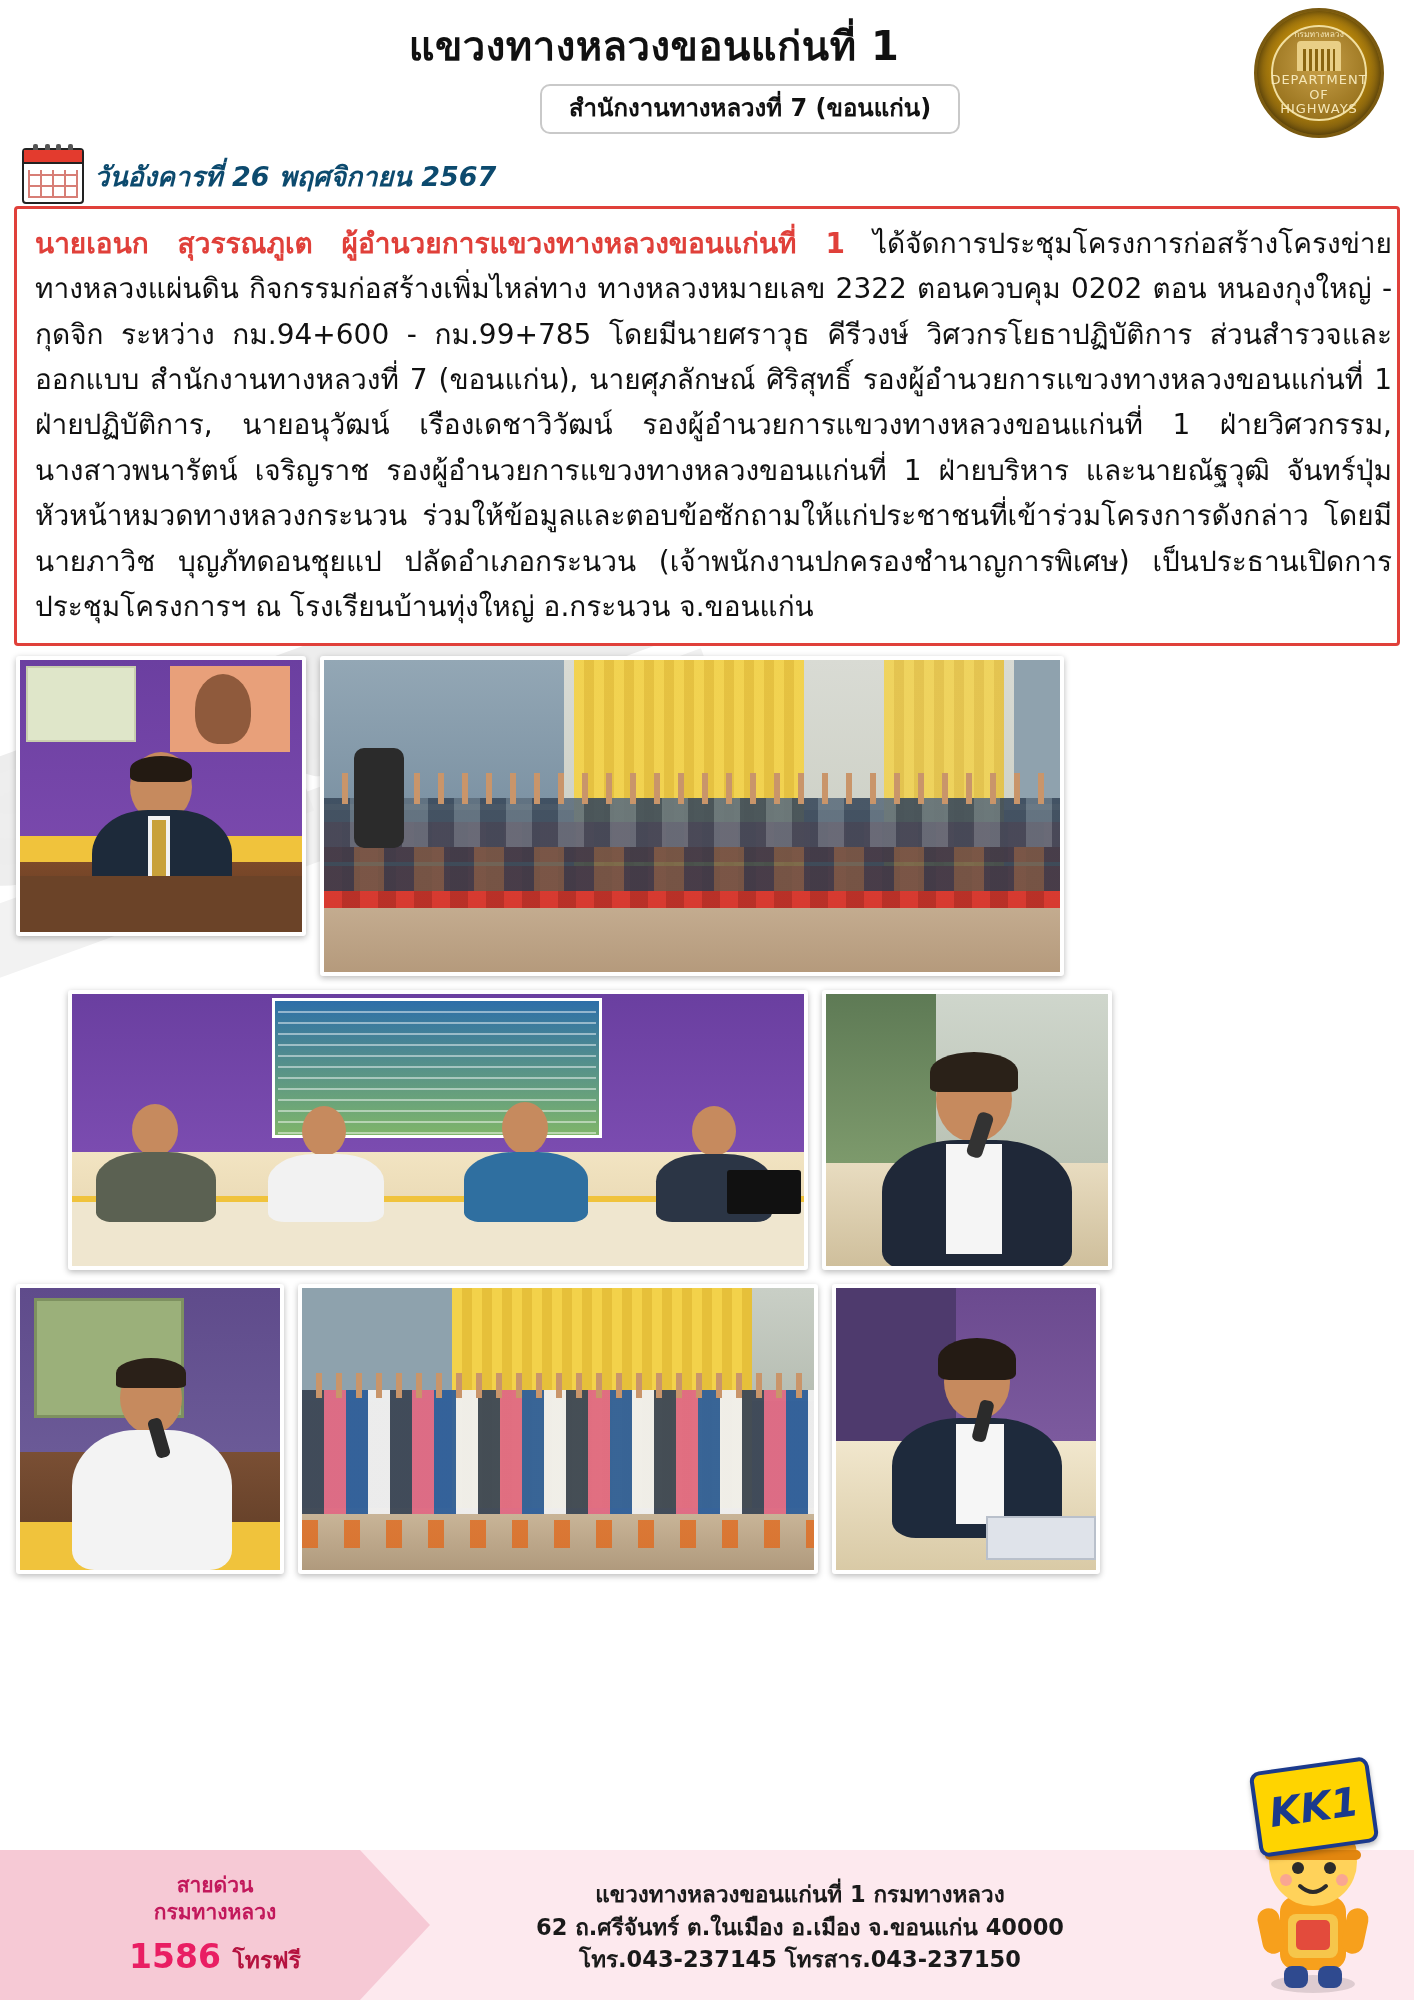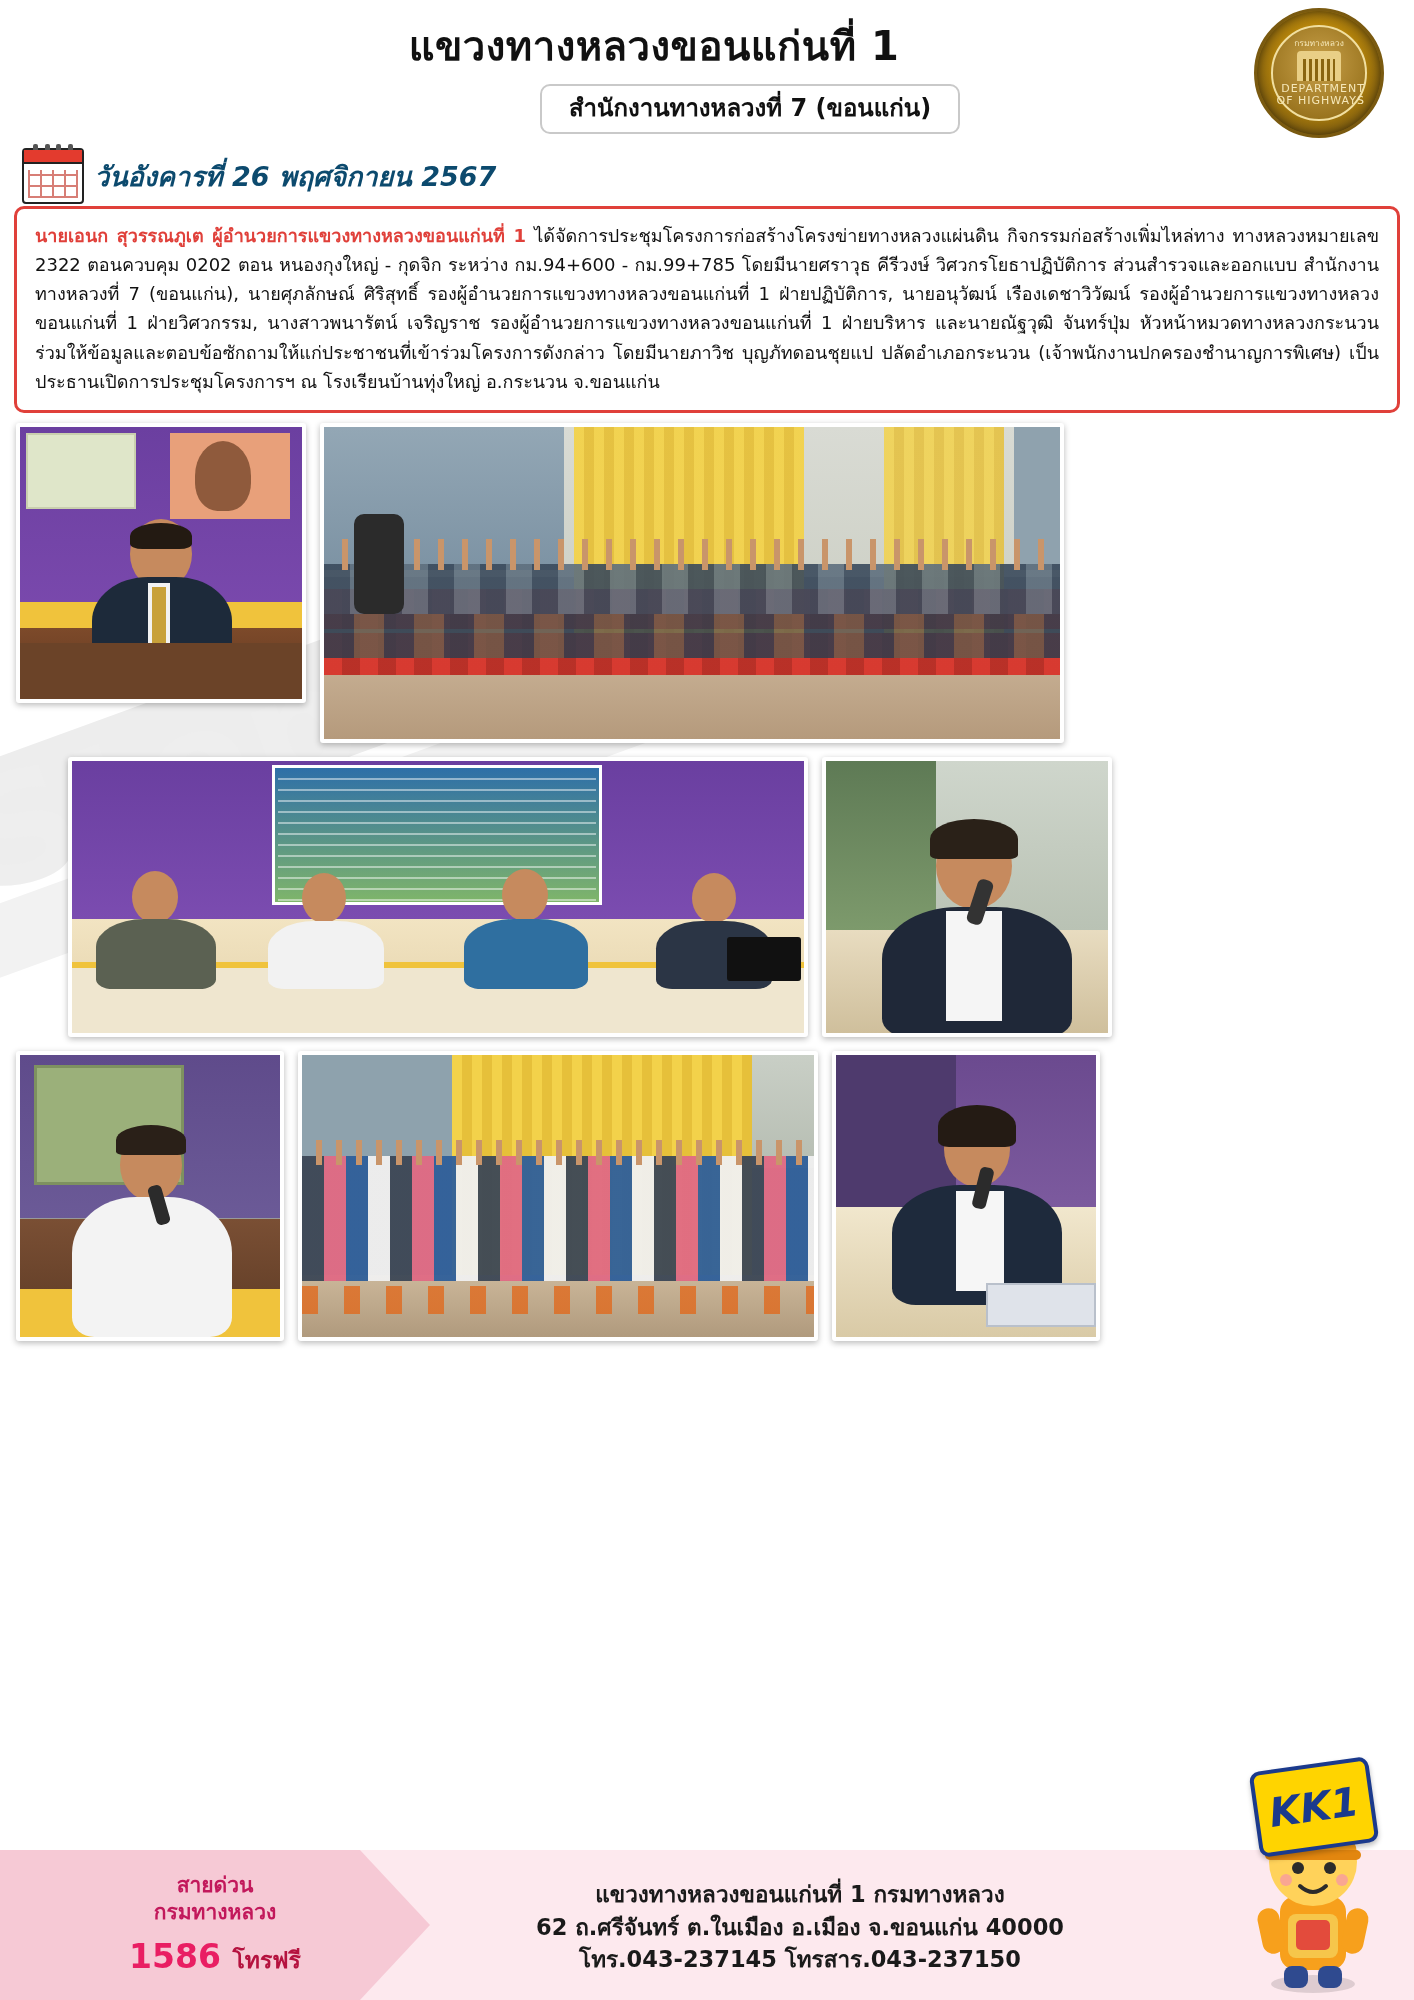--- a/index.html
+++ b/index.html
@@ -83,21 +83,21 @@
   }
   .seal .inner {
     width: 96px; height: 96px; border-radius: 50%;
     border: 2px solid #f1dfa0;
     display: flex; align-items: center; justify-content: center;
     background: radial-gradient(circle at 50% 40%, #c9a14a 0%, #8a6510 100%);
     flex-direction: column;
     line-height: 1.1;
   }
   .seal .ring-top { font-size: 8.5px; }
-  .seal .ring-bot { font-size: 11px; letter-spacing: 1px; text-align: right; }
+  .seal .ring-bot { font-size: 13px; letter-spacing: 1px; }
   .seal .emblem {
     width: 44px; height: 30px;
     background: #e9cf86;
     border-radius: 4px 4px 0 0;
     margin: 2px 0;
     position: relative;
   }
   .seal .emblem::after {
     content: "";
     position: absolute; left: 6px; bottom: 0; right: 6px; top: 8px;
@@ -147,24 +147,24 @@
     font-style: italic;
     color: #0c4a6e;
   }
 
   
   .textbox {
     position: relative;
     z-index: 2;
     margin: 4px 14px 0 14px;
     border: 3px solid #e0403a;
-    border-radius: 10px;
+    border-radius: 4px;
     background: #ffffff;
-    padding: 12px 18px 14px 18px;
-    font-size: 18px;
+    padding: 12px 5px 14px 18px;
+    font-size: 28px;
     line-height: 1.62;
     color: #111;
     text-align: justify;
   }
   .textbox .lead { color: #e0403a; font-weight: bold; }
 
   
   .collage {
     position: relative;
     z-index: 2;

